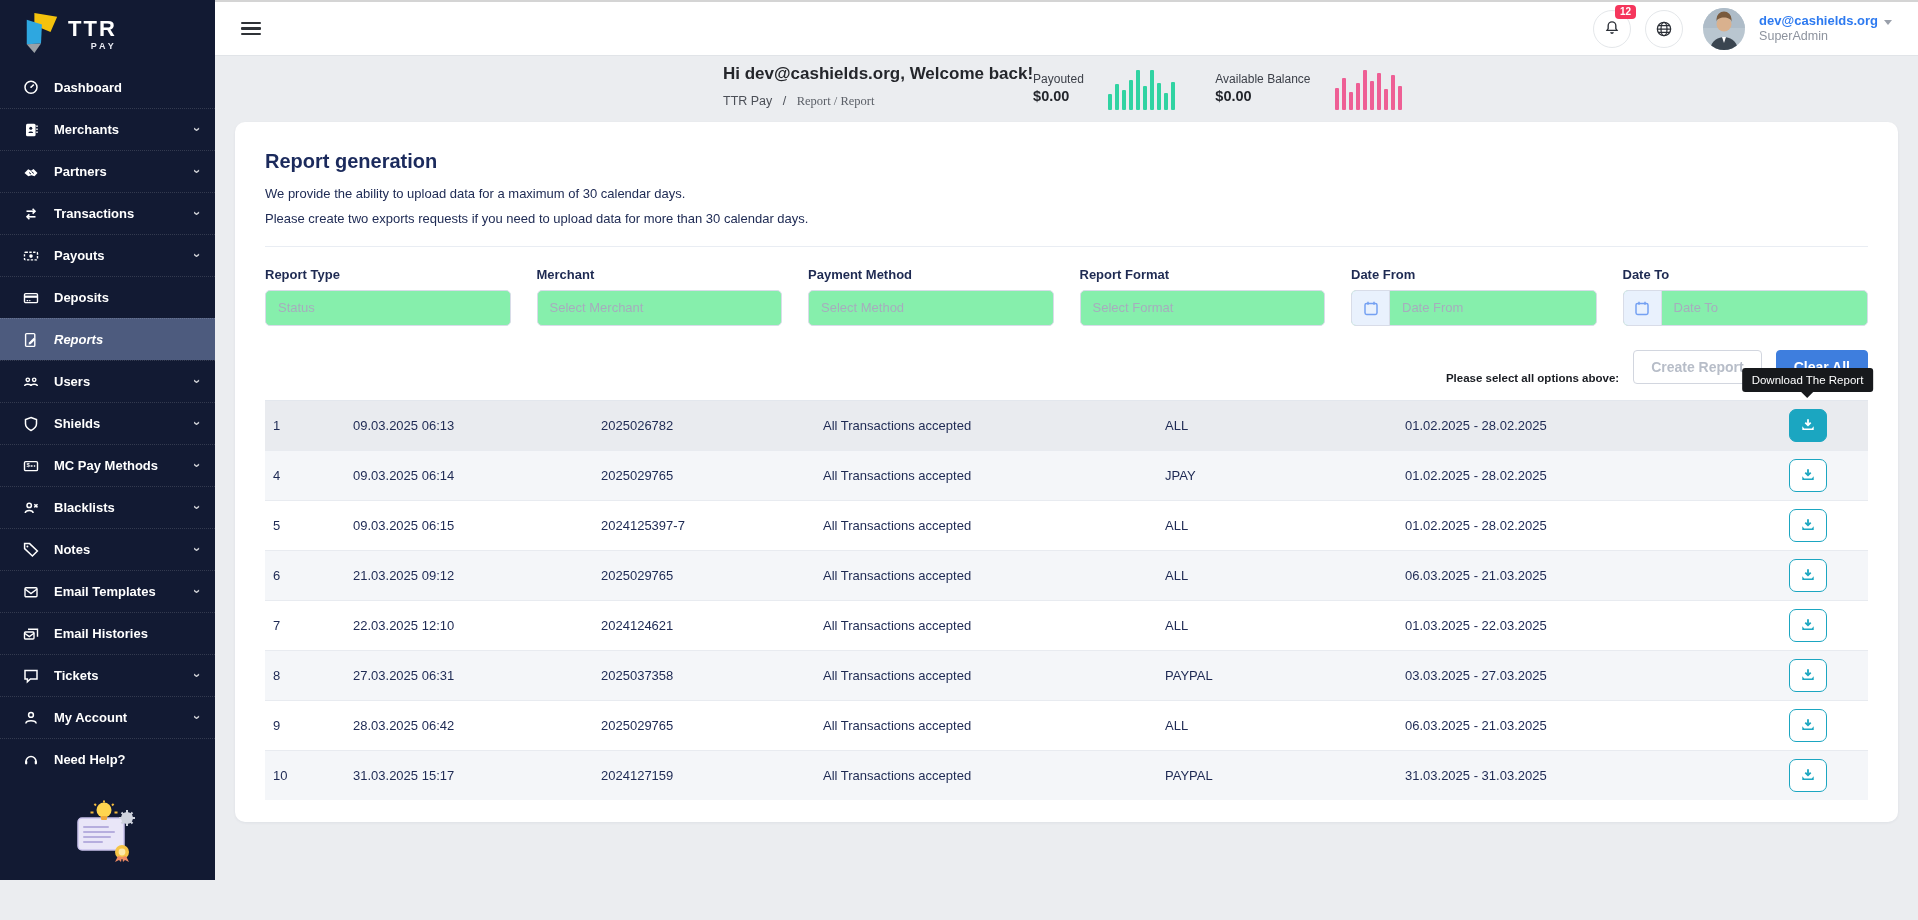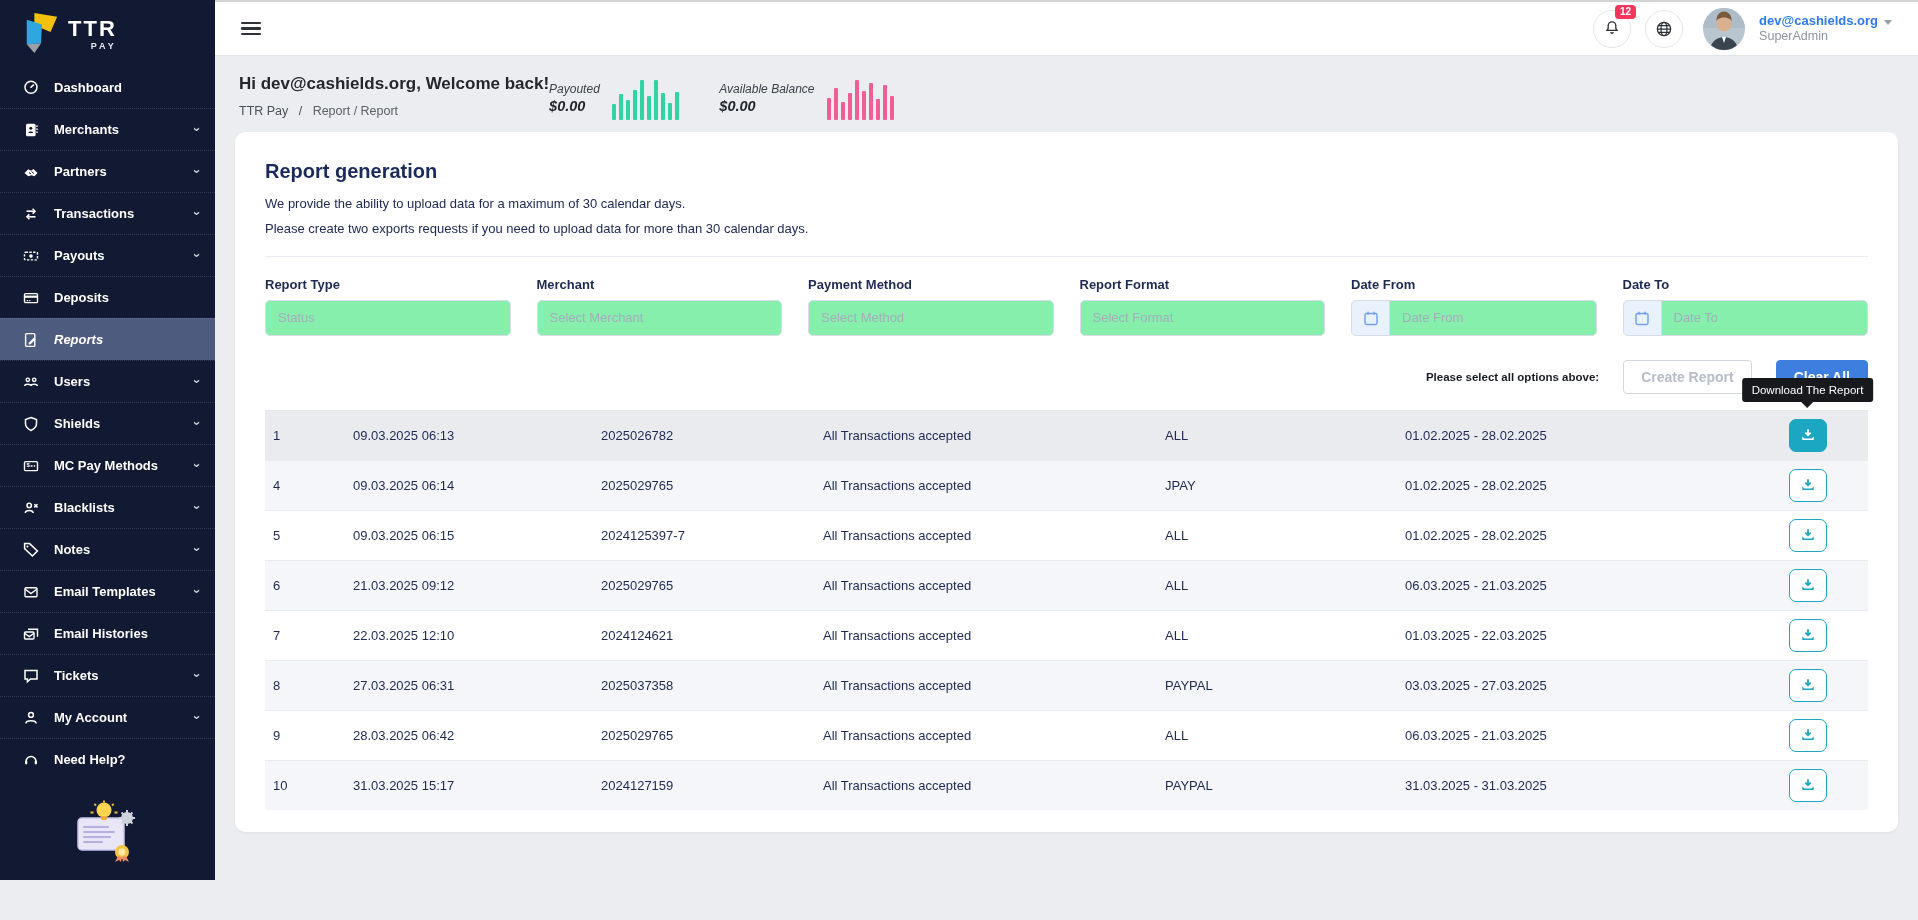--- a/index.html
+++ b/index.html
@@ -33,47 +33,47 @@
   .badge { position:absolute; top:-6px; right:-6px; background:#f5365c; color:#fff; font-size:10px; font-weight:700; padding:2px 5px; border-radius:4px; line-height:1; }
   .avatar { width:42px; height:42px; border-radius:50%; overflow:hidden; margin-left:6px; cursor:pointer; }
   .user-block { display:flex; flex-direction:column; line-height:1.25; cursor:pointer; }
   .user-email-row { display:flex; align-items:center; gap:6px; }
   .user-email { font-size:13px; font-weight:700; color:#2d7af0; }
   .caret-down { width:0; height:0; border-left:4px solid transparent; border-right:4px solid transparent; border-top:5px solid #9aa0ab; margin-top:3px; }
   .user-role { font-size:12.5px; color:#8d939e; }
 
   .page { flex:1; background:#ebedf0; overflow:hidden; }
 
-  .welcome-row { display:flex; justify-content:flex-start; align-items:flex-start; padding:18px 30px 12px 24px; }
+  .welcome-row { display:flex; justify-content:center; align-items:flex-start; padding:8px 30px 12px 24px; }
   .welcome-title { font-size:17px; font-weight:700; color:#24262b; }
   .breadcrumb { margin-top:10px; font-size:12.5px; color:#4b4f57; }
-  .breadcrumb .bc-path { color:#5c6068; }
+  .breadcrumb .bc-path { color:#5c6068;font-family:Liberation Serif, serif; }
   .stats { display:flex; gap:40px; margin-top:4px; margin-right:2px; }
-  .stat { display:flex; align-items:center; gap:12px;font-style:italic; }
+  .stat { display:flex; align-items:center; gap:24px; }
   .stat-texts { display:flex; flex-direction:column; line-height:1.35; }
   .stat-label { font-size:12px; color:#3c4049; }
   .stat-value { font-size:14.5px; font-weight:700; color:#23262c; }
   .bars { display:flex; align-items:flex-end; gap:2.5px; height:42px; }
   .bars span { width:4.5px; border-radius:1px; display:block; }
 
   
   .card { margin:0 20px; background:#fff; border-radius:10px; box-shadow:0 1px 3px rgba(20,30,60,.06); padding:28px 30px 22px; }
   .card-title { font-size:20px; font-weight:700; color:#1b2a5c; }
   .card-desc { font-size:13px; color:#202c55; margin-top:13px; line-height:1.25; }
   .card-desc + .card-desc { margin-top:9px; }
   .intro { border-bottom:1px solid #e9edf3; padding-bottom:18px; }
 
   .filters { display:grid; grid-template-columns:repeat(6,1fr); gap:26px; margin-top:20px; }
   .filter-label { font-size:13px; font-weight:600; color:#1e2a52; margin-bottom:8px; }
   .input-wrap { display:flex; height:36px; border:1px solid #d8dce8; border-radius:5px; overflow:hidden; background:#86efac; }
   .input-wrap input { border:none; outline:none; flex:1; min-width:0; padding:0 12px; font-size:13px; font-family:"Liberation Sans",sans-serif; color:#39414f; background:transparent; }
   .input-wrap input::placeholder { color:#a6adbd; }
   .date-prepend { width:38px; background:#e9f1fd; border-right:1px solid #d8dce8; display:flex; align-items:center; justify-content:center; }
 
-  .actions-row { display:flex; justify-content:flex-end; align-items:center; gap:24px; margin-top:24px; }
+  .actions-row { display:flex; justify-content:flex-end; align-items:flex-end; gap:14px; margin-top:24px; }
   .actions-note { font-size:11.5px; font-weight:600; color:#191c22; }
   .btn { font-family:"Liberation Sans",sans-serif; font-size:14px; border-radius:4px; padding:8px 17px; cursor:pointer; }
   .btn-create { background:#fff; border:1px solid #d2d6df; color:#b7bdc8; font-weight:600; cursor:default; }
   .btn-clear { background:#3e7ede; border:1px solid #3e7ede; color:#fff; font-weight:700; }
 
   
   .table { margin-top:16px; border-top:1px solid #e3e7ed; }
   .tgrid { display:grid; grid-template-columns:80px 248px 222px 342px 240px 350px 1fr; align-items:center; }
   .thead { border-bottom:1px solid #e3e7ed; }
   .th { font-size:10.5px; font-weight:700; color:#2a3050; letter-spacing:.35px; padding:9px 8px; }

